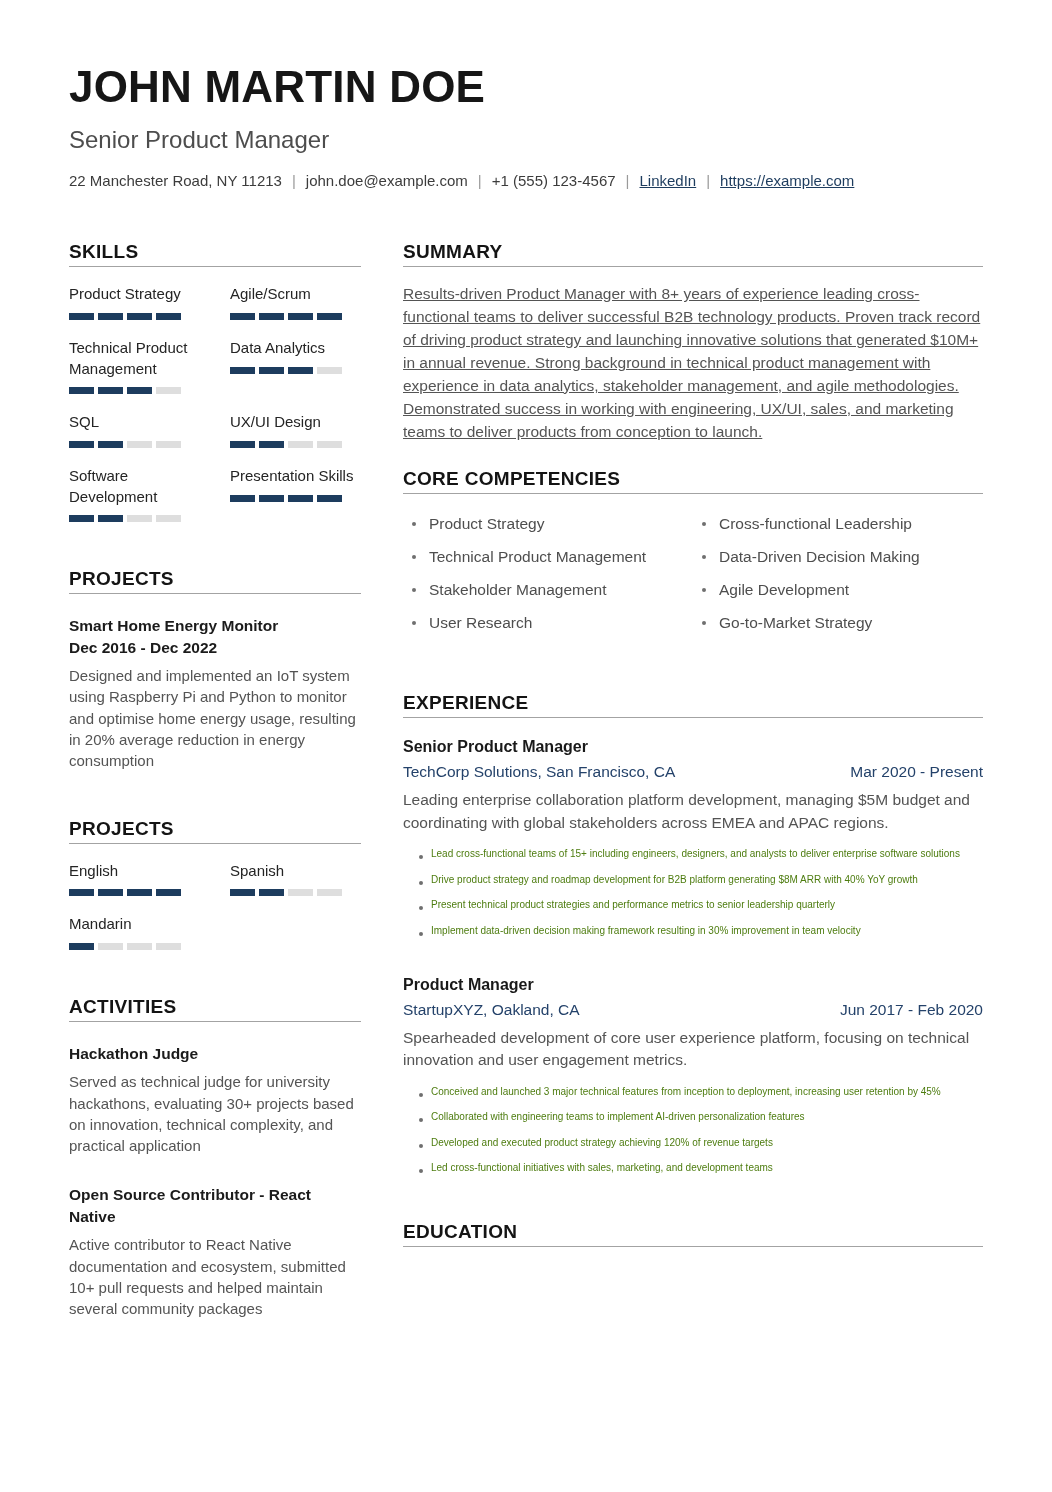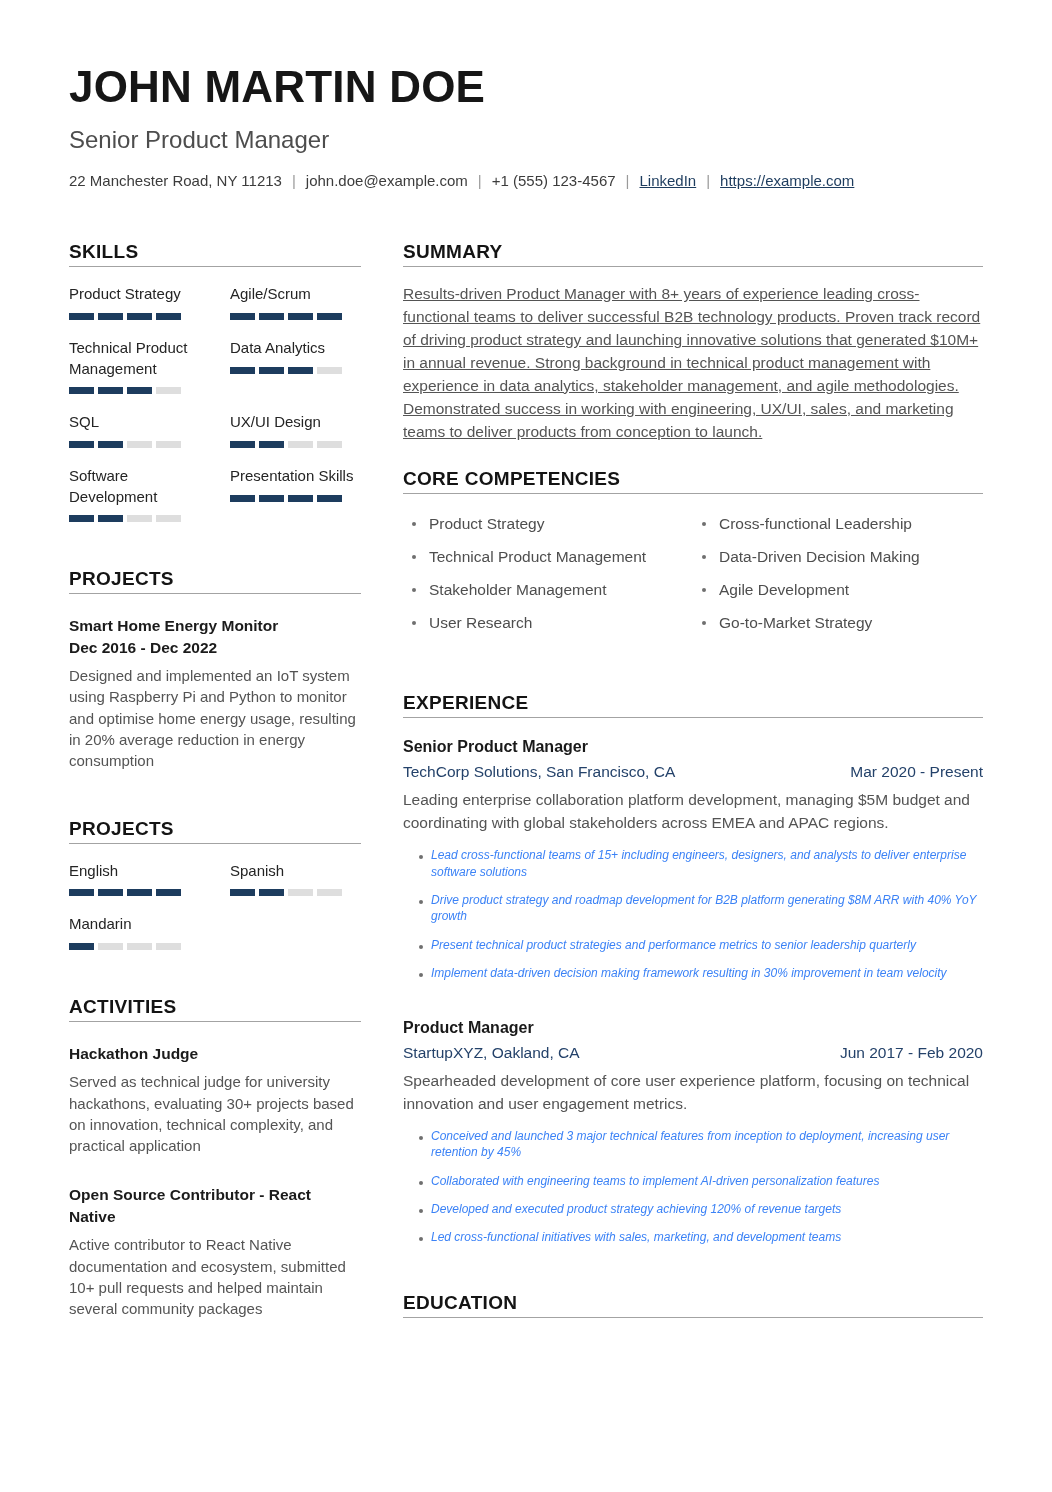--- a/index.html
+++ b/index.html
@@ -142,25 +142,24 @@
   .job-desc {
     font-size: 15.5px;
     color: #545454;
     line-height: 1.45;
     margin-top: 8px;
   }
   .job ul { list-style: none; margin: 13px 0 0 0; padding: 0; }
   .job li {
     position: relative;
     padding-left: 28px;
-    font-size: 12px;
-    color: #3b82f6;
+    font-size: 10px;
+    color: #4d7c0f;
     line-height: 1.36;
     margin-bottom: 12px;
-    font-style: italic;
   }
   .job li:last-child { margin-bottom: 0; }
   .job li::before {
     content: "";
     position: absolute;
     left: 16px; top: 8px;
     width: 4px; height: 4px;
     border-radius: 50%;
     background: #6f6f6f;
   }

